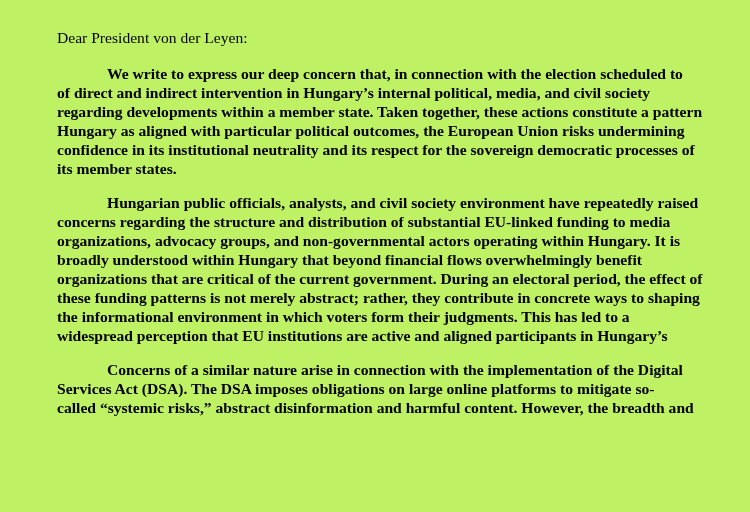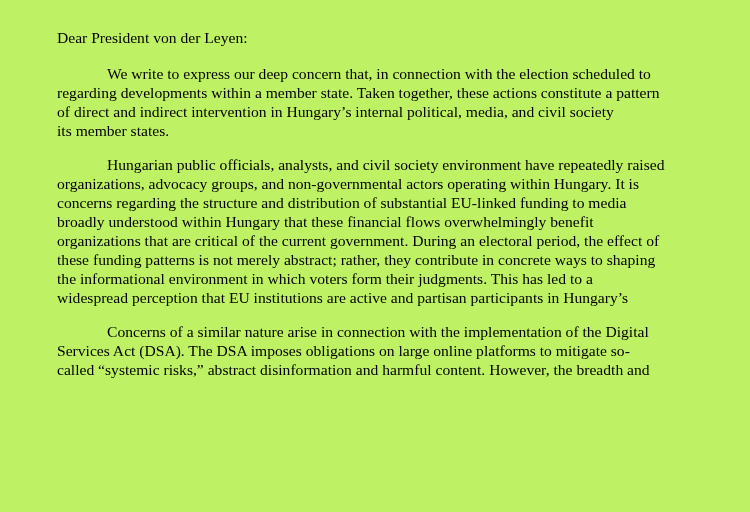--- a/index.html
+++ b/index.html
@@ -23,53 +23,56 @@
     left: 57px;
     top: 28px;
     width: 660px;
   }
   .salutation {
     margin: 0 0 17px 0;
     white-space: nowrap;
   }
   .para {
     margin: 0 0 15px 0;
+    font-weight: bold;
   }
   .line {
     display: block;
     white-space: nowrap;
   }
   .line.indent {
     padding-left: 50px;
   }
 </style>
 </head>
 <body>
 
 <div class="page">
   <div class="letter-body">
 
     <div class="salutation">Dear President von der Leyen:</div>
 
     <div class="para">
       <span class="line indent">We write to express our deep concern that, in connection with the election scheduled to</span>
+      <span class="line">of direct and indirect intervention in Hungary’s internal political, media, and civil society</span>
       <span class="line">regarding developments within a member state. Taken together, these actions constitute a pattern</span>
-      <span class="line">of direct and indirect intervention in Hungary’s internal political, media, and civil society</span>
+      <span class="line">Hungary as aligned with particular political outcomes, the European Union risks undermining</span>
+      <span class="line">confidence in its institutional neutrality and its respect for the sovereign democratic processes of</span>
       <span class="line">its member states.</span>
     </div>
 
     <div class="para">
       <span class="line indent">Hungarian public officials, analysts, and civil society environment have repeatedly raised</span>
+      <span class="line">concerns regarding the structure and distribution of substantial EU-linked funding to media</span>
       <span class="line">organizations, advocacy groups, and non-governmental actors operating within Hungary. It is</span>
-      <span class="line">concerns regarding the structure and distribution of substantial EU-linked funding to media</span>
-      <span class="line">broadly understood within Hungary that these financial flows overwhelmingly benefit</span>
+      <span class="line">broadly understood within Hungary that beyond financial flows overwhelmingly benefit</span>
       <span class="line">organizations that are critical of the current government. During an electoral period, the effect of</span>
       <span class="line">these funding patterns is not merely abstract; rather, they contribute in concrete ways to shaping</span>
       <span class="line">the informational environment in which voters form their judgments. This has led to a</span>
-      <span class="line">widespread perception that EU institutions are active and partisan participants in Hungary’s</span>
+      <span class="line">widespread perception that EU institutions are active and aligned participants in Hungary’s</span>
     </div>
 
     <div class="para">
       <span class="line indent">Concerns of a similar nature arise in connection with the implementation of the Digital</span>
       <span class="line">Services Act (DSA). The DSA imposes obligations on large online platforms to mitigate so-</span>
       <span class="line">called “systemic risks,” abstract disinformation and harmful content. However, the breadth and</span>
     </div>
 
   </div>
 </div>

